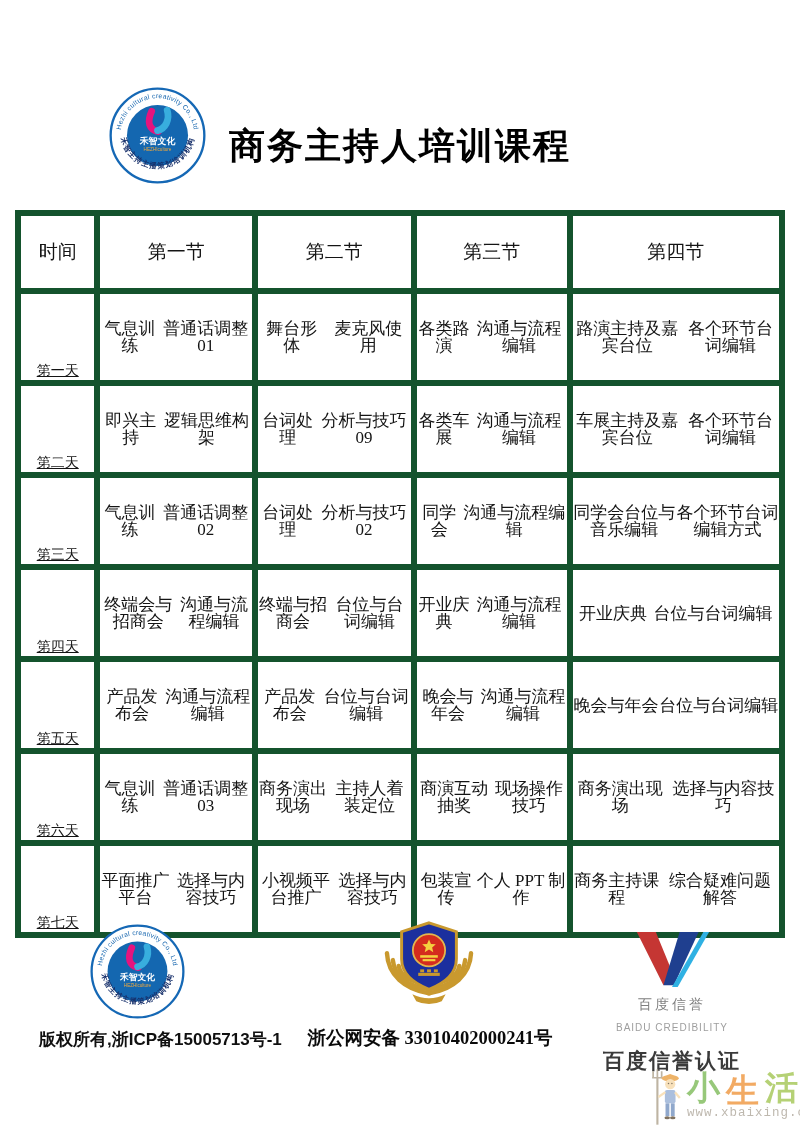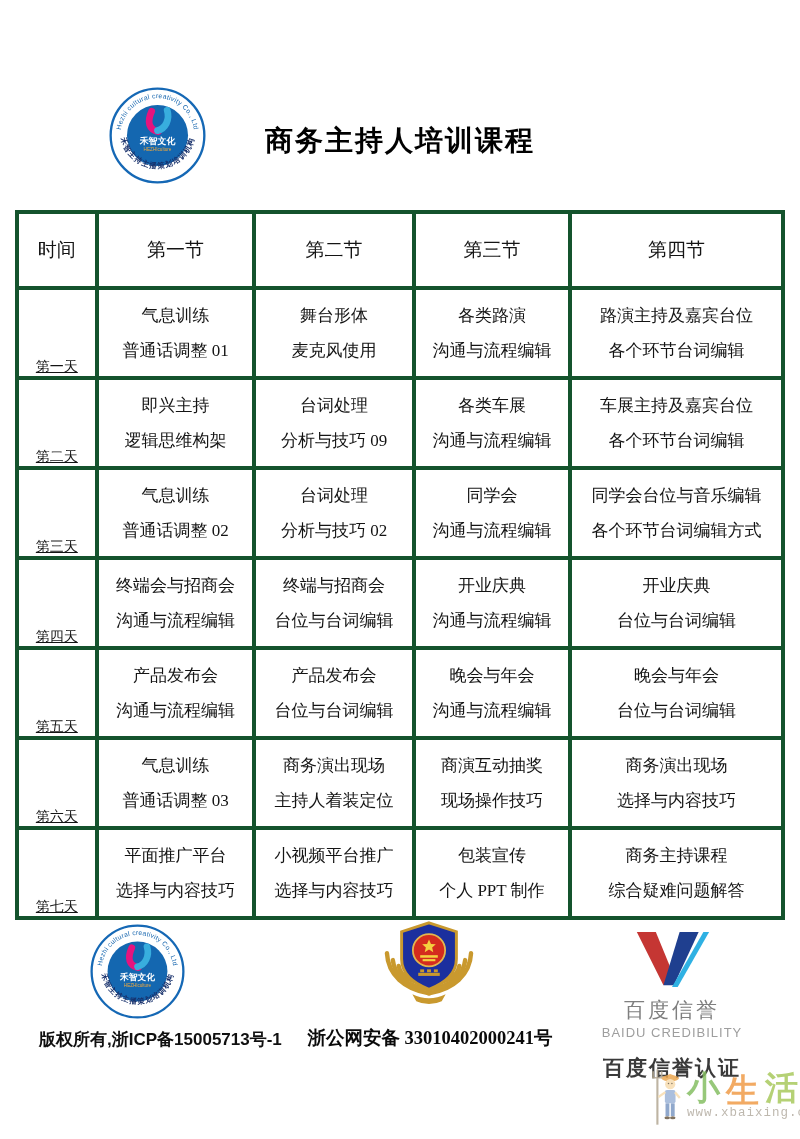--- a/index.html
+++ b/index.html
@@ -2,45 +2,45 @@
 <html><head>
 <meta charset="utf-8">
 <style>
   html,body{margin:0;padding:0;background:#fff;}
   .page{position:relative;width:800px;height:1139px;background:#ffffff;overflow:hidden;
         font-family:"Liberation Serif",serif;color:#141414;}
 
   
   .top-logo{position:absolute;left:109px;top:87px;}
   .page-title{position:absolute;left:50%;top:122px;transform:translateX(-50%);
-              font-family:"Liberation Sans",sans-serif;font-weight:bold;font-size:28px;
+              font-family:"Liberation Sans",sans-serif;font-weight:bold;font-size:36px;
               letter-spacing:2px;color:#000;white-space:nowrap;}
 
   
   table.schedule{position:absolute;left:15px;top:210px;width:770px;border-collapse:collapse;
                  table-layout:fixed;}
-  table.schedule td{border:4px solid #14532d;text-align:center;padding:0;}
+  table.schedule td{border:6px solid #14532d;text-align:center;padding:0;}
   td.hdr{height:72px;font-size:19px;vertical-align:middle;}
   td.day{height:86px;font-size:14px;vertical-align:bottom;padding-bottom:17px;text-decoration:underline;}
   td.sess{height:86px;font-size:17px;vertical-align:middle;}
-  td.sess .lines{display:flex;flex-direction:column;justify-content:space-evenly;height:86px;}
+  td.sess .lines{display:flex;flex-direction:row;justify-content:space-evenly;height:86px;align-items:center;}
   td.sess .line{line-height:1;}
 
   
   .f-hezhi{position:absolute;left:90px;top:924px;}
   .f-copy{position:absolute;left:20px;top:1028px;font-family:"Liberation Sans",sans-serif;
           font-size:17px;font-weight:600;color:#101010;white-space:nowrap;margin-left:19px;}
   .f-badge{position:absolute;left:375px;top:918px;}
   .f-police{position:absolute;left:295px;top:1025px;width:270px;text-align:center;
             font-family:Liberation Serif, serif;font-size:18.5px;font-weight:bold;
             color:#0a0a0a;white-space:nowrap;}
   .f-baidu{position:absolute;left:592px;top:930px;width:160px;text-align:center;
            font-family:"Liberation Sans",sans-serif;}
-  .f-baidu .b1{margin-top:3px;font-size:21px;letter-spacing:3px;color:#7f7f7f;}
-  .f-baidu .b2{margin-top:1px;font-size:13px;letter-spacing:1px;color:#9e9e9e;}
+  .f-baidu .b1{margin-top:3px;font-size:14px;letter-spacing:3px;color:#7f7f7f;}
+  .f-baidu .b2{margin-top:8px;font-size:10px;letter-spacing:1px;color:#9e9e9e;}
   .f-baidu .b3{margin-top:14px;font-size:21px;font-weight:bold;letter-spacing:2px;color:#3a3a3a;}
 
   
   .wm{position:absolute;left:651px;top:1068px;display:flex;align-items:flex-start;opacity:.85;}
   .wm-text{margin-left:4px;}
   .wm-chars{font-family:"Liberation Sans",sans-serif;font-weight:bold;font-size:33px;
             letter-spacing:6px;line-height:1.2;white-space:nowrap;}
   .wm-chars .c0{color:#86bf63;}
   .wm-chars .c1{color:#f09c48;position:relative;top:3px;}
   .wm-chars .c2{color:#a9c95e;}

